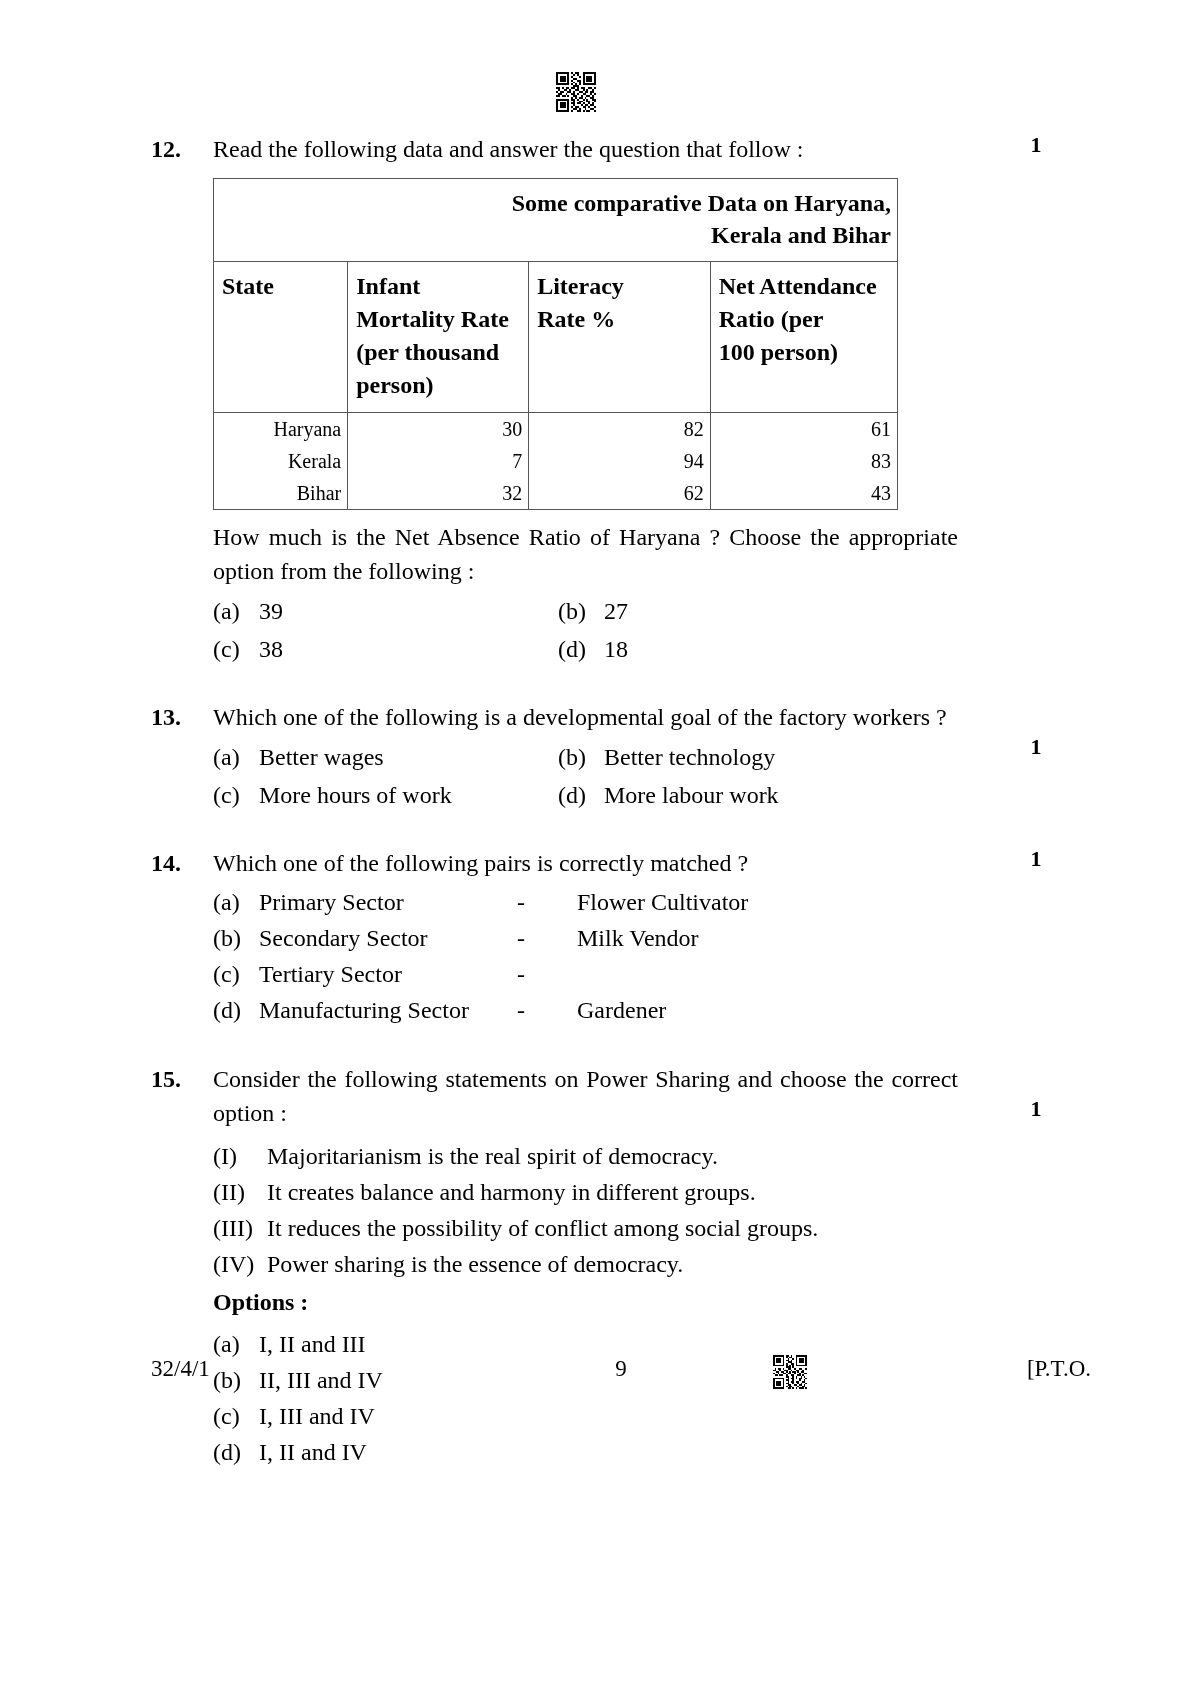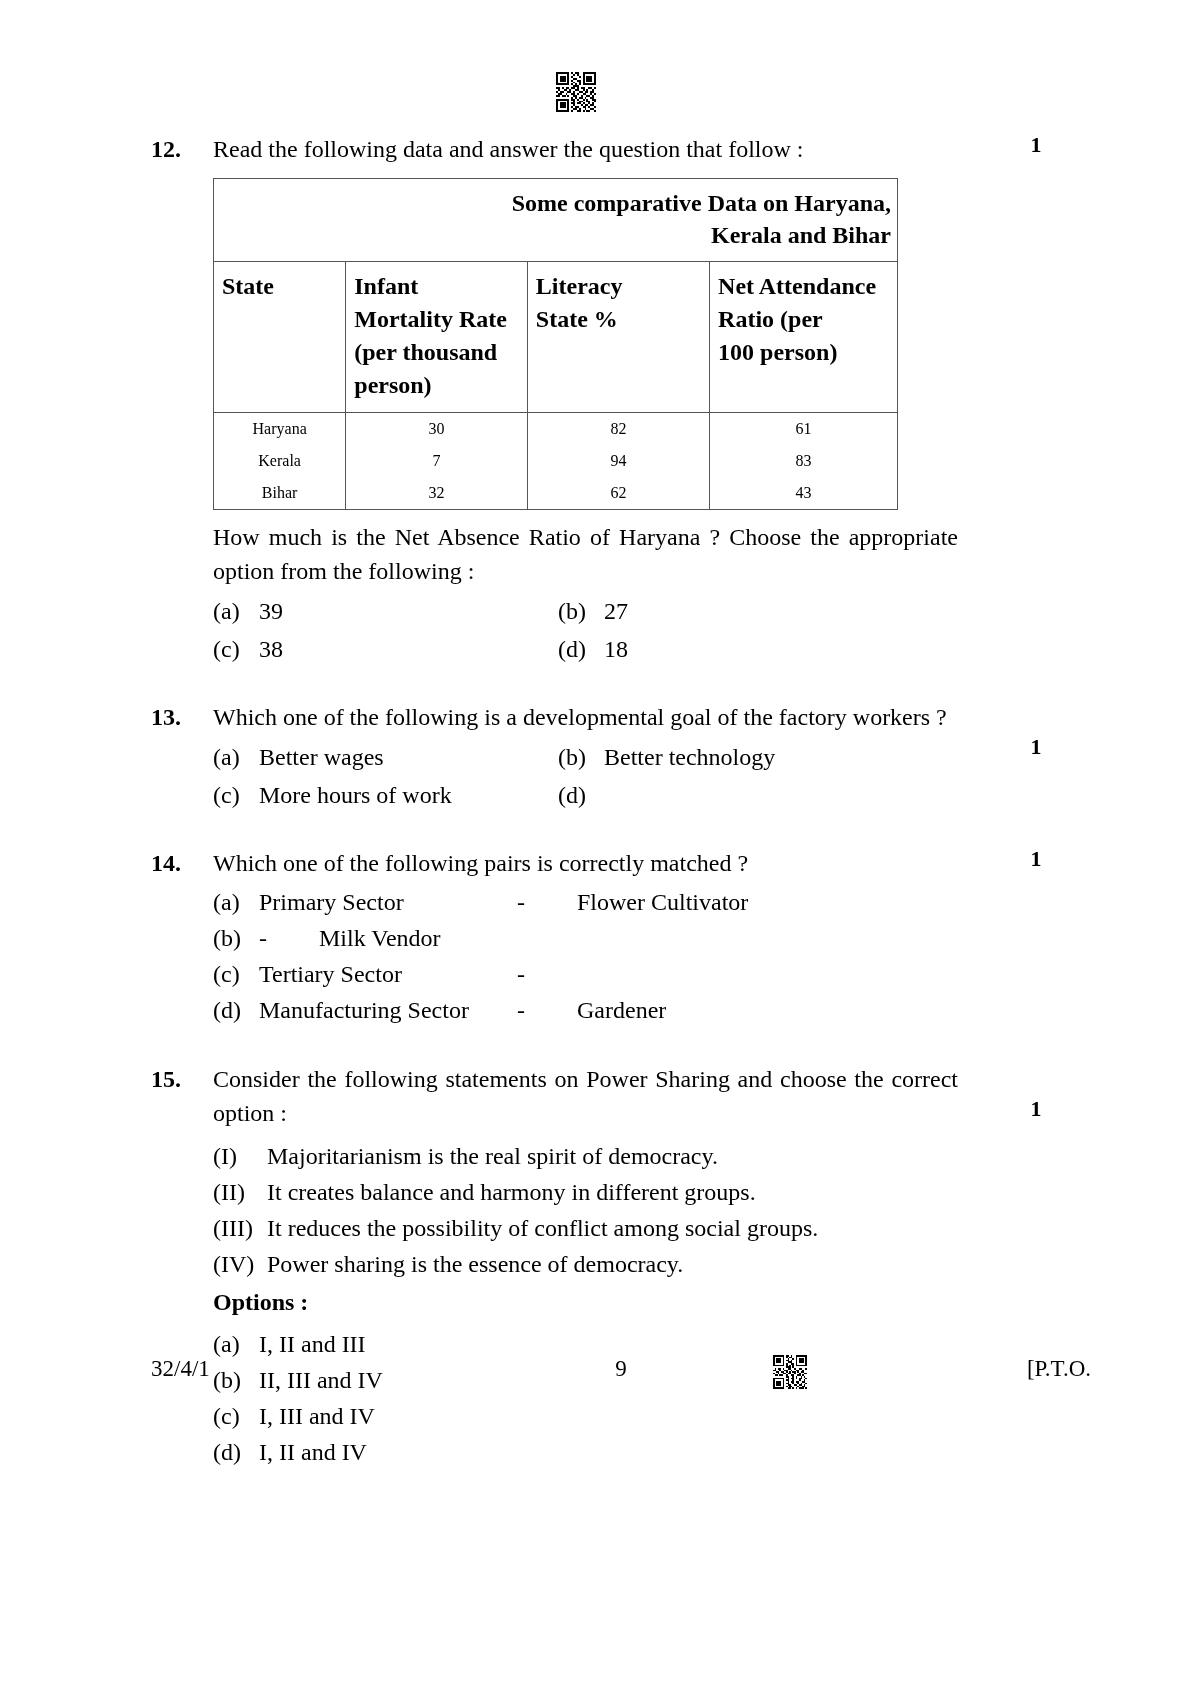--- a/index.html
+++ b/index.html
@@ -115,23 +115,23 @@
   }
   table.dtable th.colhead {
     text-align: left;
     font-weight: bold;
     vertical-align: top;
     padding: 8px 8px 10px 8px;
     font-size: 24px;
     line-height: 33px;
   }
   table.dtable td.cell {
-    text-align: center;
+    text-align: right;
     padding: 1px 6px;
-    font-size: 16px;
+    font-size: 20px;
     line-height: 30px;
   }
   table.dtable tr.datarow td {
     border-top: none;
     border-bottom: none;
   }
   table.dtable tr.datarow.first td {
     border-top: 1.5px solid #555;
   }
   table.dtable tr.datarow.last td {
@@ -395,21 +395,21 @@
                 <span>State</span>
               </th>
               <th class="colhead col-imr">
                 <span>Infant</span><br>
                 <span>Mortality Rate</span><br>
                 <span>(per thousand</span><br>
                 <span>person)</span>
               </th>
               <th class="colhead col-lit">
                 <span>Literacy</span><br>
-                <span>State %</span>
+                <span>Rate %</span>
               </th>
               <th class="colhead col-nar">
                 <span>Net Attendance</span><br>
                 <span>Ratio (per</span><br>
                 <span>100 person)</span>
               </th>
             </tr>
             <tr class="datarow first">
               <td class="cell">Haryana</td>
               <td class="cell">30</td>
@@ -475,40 +475,42 @@
               <span class="opttext">Better technology</span>
             </div>
           </div>
           <div class="optrow">
             <div class="optcell">
               <span class="optlabel">(c)</span>
               <span class="opttext">More hours of work</span>
             </div>
             <div class="optcell">
               <span class="optlabel">(d)</span>
+              <span class="opttext">More labour work</span>
             </div>
           </div>
         </div>
       </div>
     </div>
 
     <div class="qitem" style="margin-bottom:34px;">
       <div class="qnum">14.</div>
       <div class="marks" style="top:0;">1</div>
       <div class="qbody">
         <div class="qstem nojust">Which one of the following pairs is correctly matched ?</div>
         <div class="optlist">
           <div class="pairline">
             <span class="plabel">(a)</span>
             <span class="pleft">Primary Sector</span>
             <span class="pdash">-</span>
             <span class="pright">Flower Cultivator</span>
           </div>
           <div class="pairline">
             <span class="plabel">(b)</span>
+            <span class="pleft">Secondary Sector</span>
             <span class="pdash">-</span>
             <span class="pright">Milk Vendor</span>
           </div>
           <div class="pairline">
             <span class="plabel">(c)</span>
             <span class="pleft">Tertiary Sector</span>
             <span class="pdash">-</span>
           </div>
           <div class="pairline">
             <span class="plabel">(d)</span>

